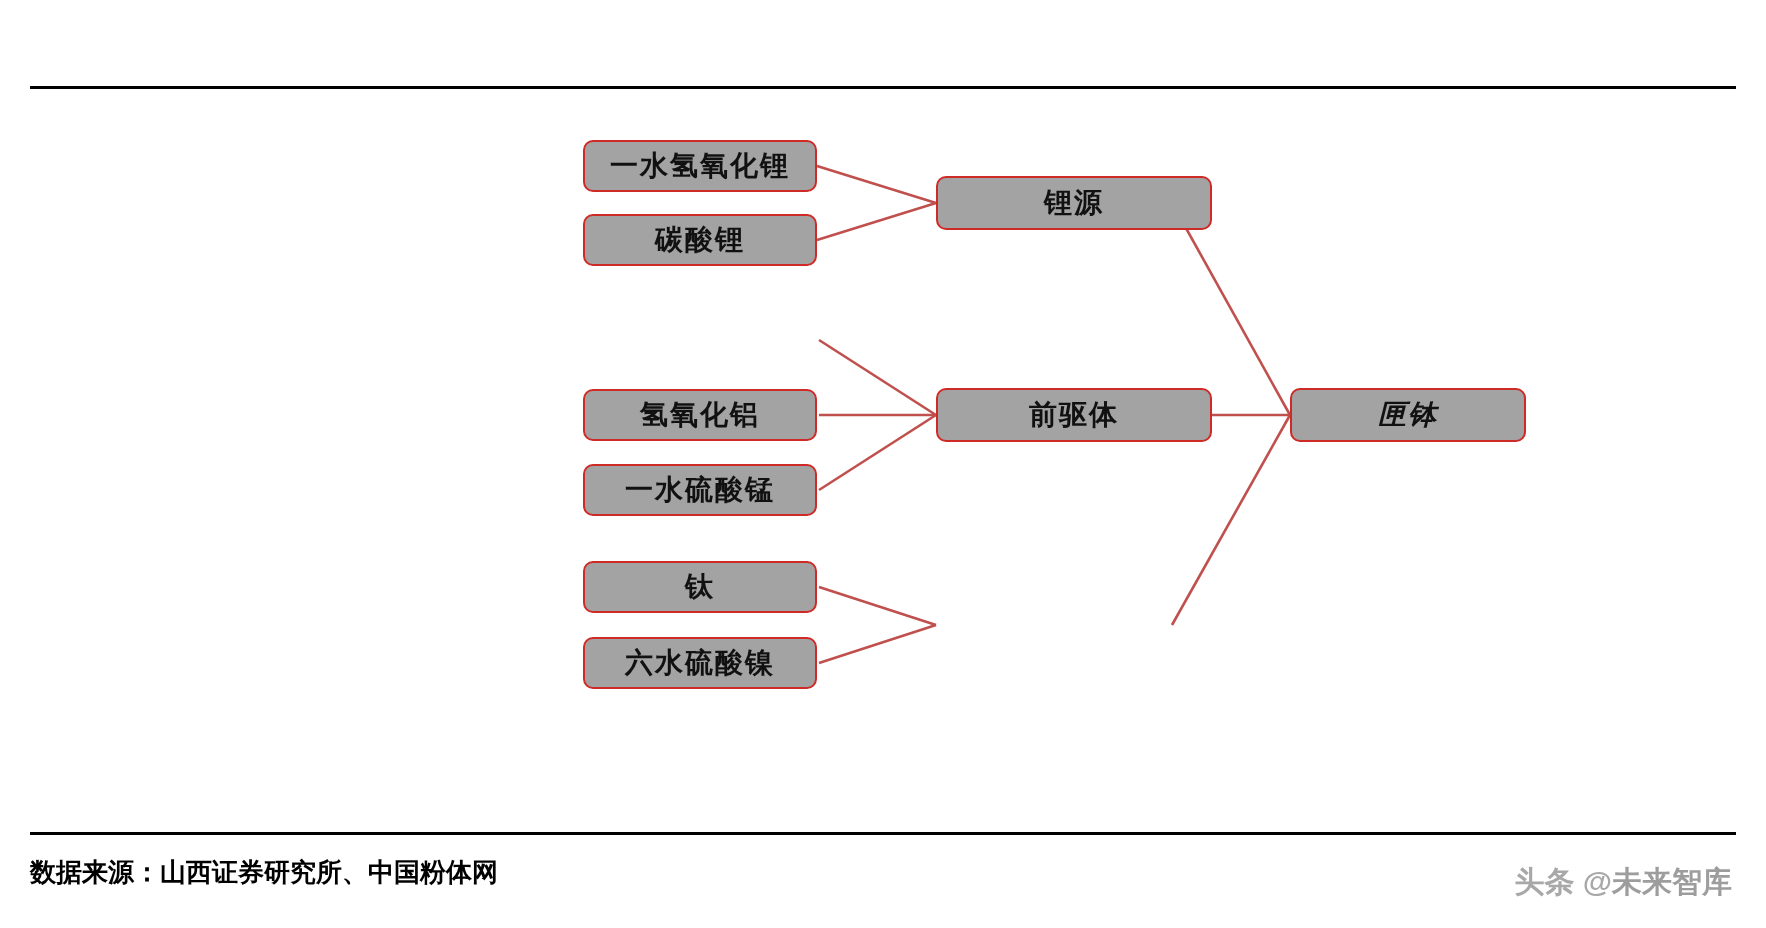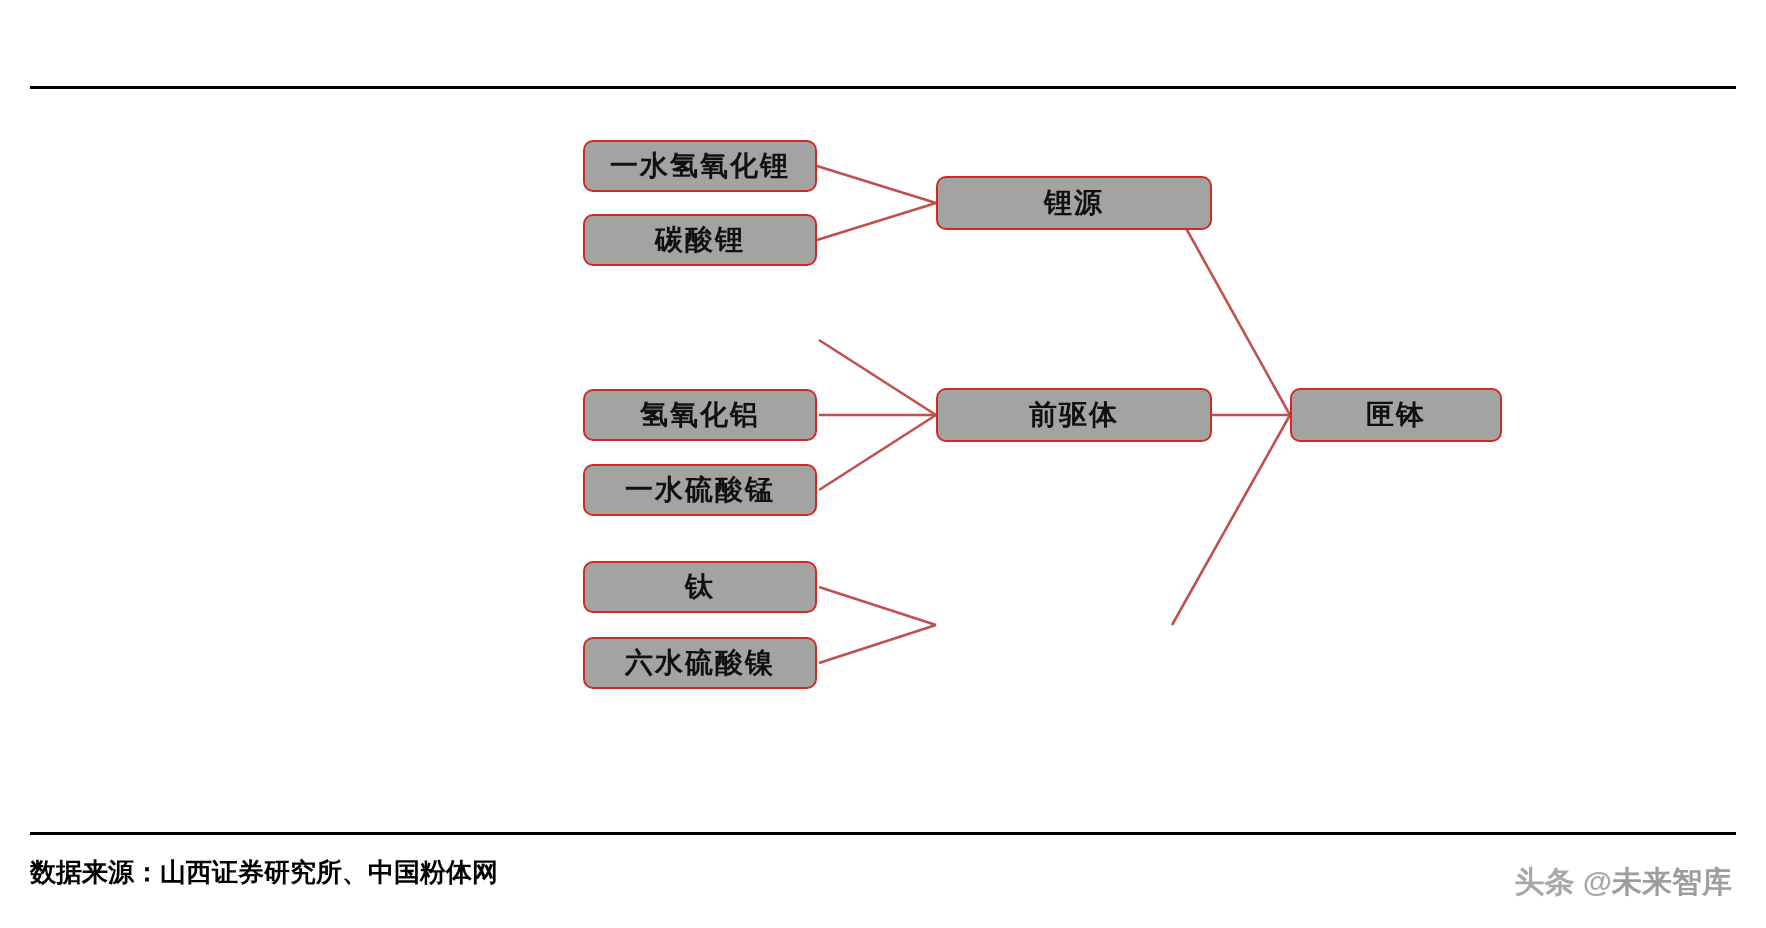--- a/index.html
+++ b/index.html
@@ -100,21 +100,21 @@
     justify-content: center;
     font-family: "DejaVu Serif", serif;
     font-weight: 700;
     font-size: 28px;
     letter-spacing: 2px;
     color: #111;
     box-shadow: 0 0 0 0 rgba(0,0,0,0);
   }
   .node.inp { width: 234px; height: 52px; left: 583px; }
   .node.mid { width: 276px; height: 54px; left: 936px; }
-  .node.out { width: 212px; height: 54px; left: 1290px; }
+  .node.out { width: 236px; height: 54px; left: 1290px; font-style: italic; }
 </style>
 </head>
 <body>
 
 <div class="page">
 
   <div class="rule-top"></div>
 
   <div class="canvas">
 

